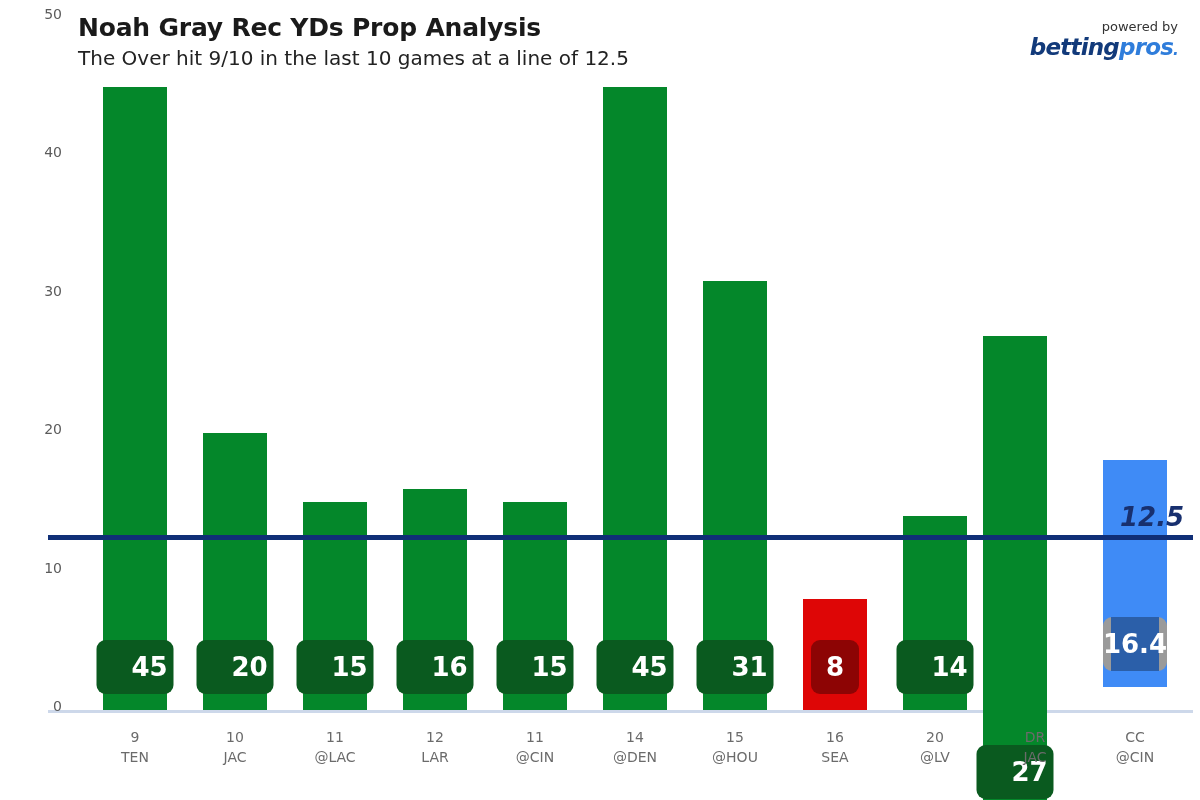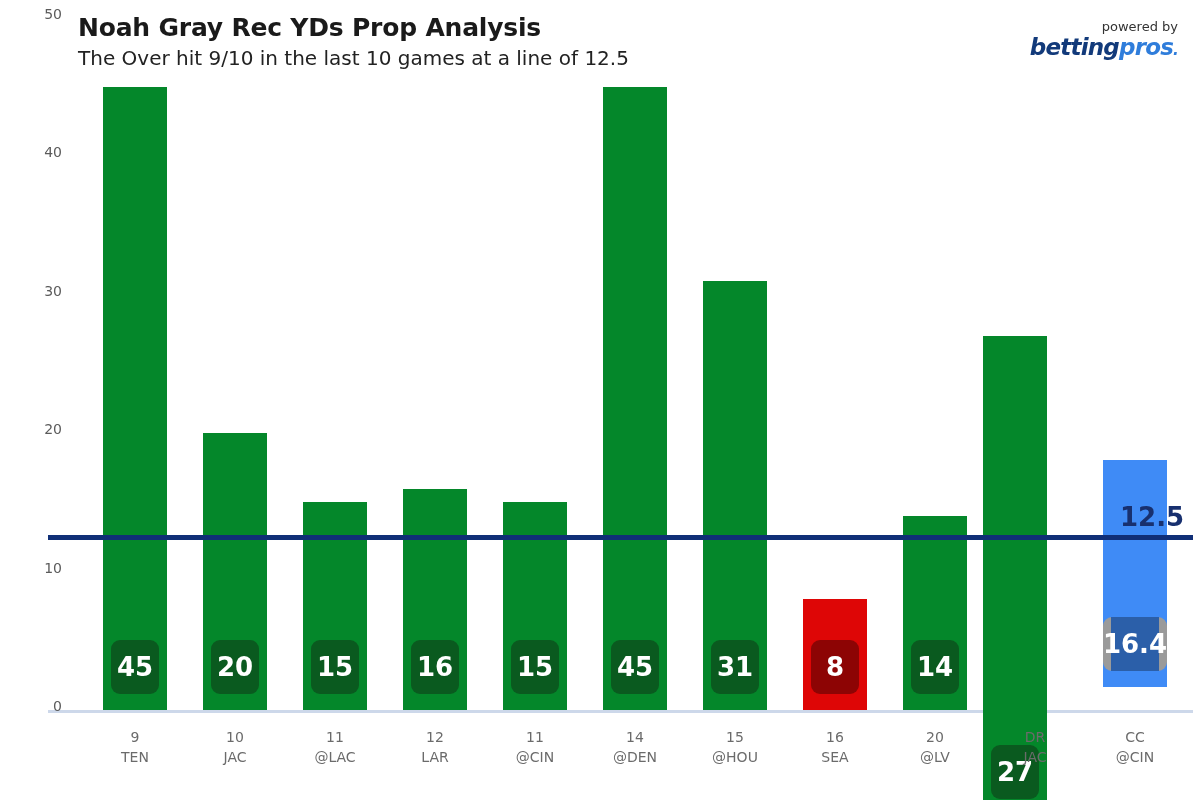--- a/index.html
+++ b/index.html
@@ -127,21 +127,21 @@
     height: 54px;
     border-radius: 9px;
     display: flex;
     align-items: center;
     justify-content: center;
     font-size: 26px;
     font-weight: bold;
     color: #ffffff;
     line-height: 1;
   }
-  .badge-green { background: #0a5a1f; }
+  .badge-green { background: #0a5a1f; padding-left: 29px; }
   .badge-red   { background: #8d0404; }
   .badge-gray  { background: #9a9a9a; width: 64px; }
   .badge-gray .badge-text {
     position: relative;
     z-index: 3;
   }
   
   .badge-overlay-blue {
     position: absolute;
     left: 8px;
@@ -162,20 +162,21 @@
     z-index: 6;
   }
   .prop-line-label {
     position: absolute;
     font-size: 26px;
     font-weight: bold;
     color: #18306f;
     line-height: 1;
     z-index: 7;
     white-space: nowrap;
+    font-style: italic;
   }
 
   
   .xlabel {
     position: absolute;
     text-align: center;
     font-size: 14px;
     color: #6b6b6b;
     line-height: 1.45;
   }

